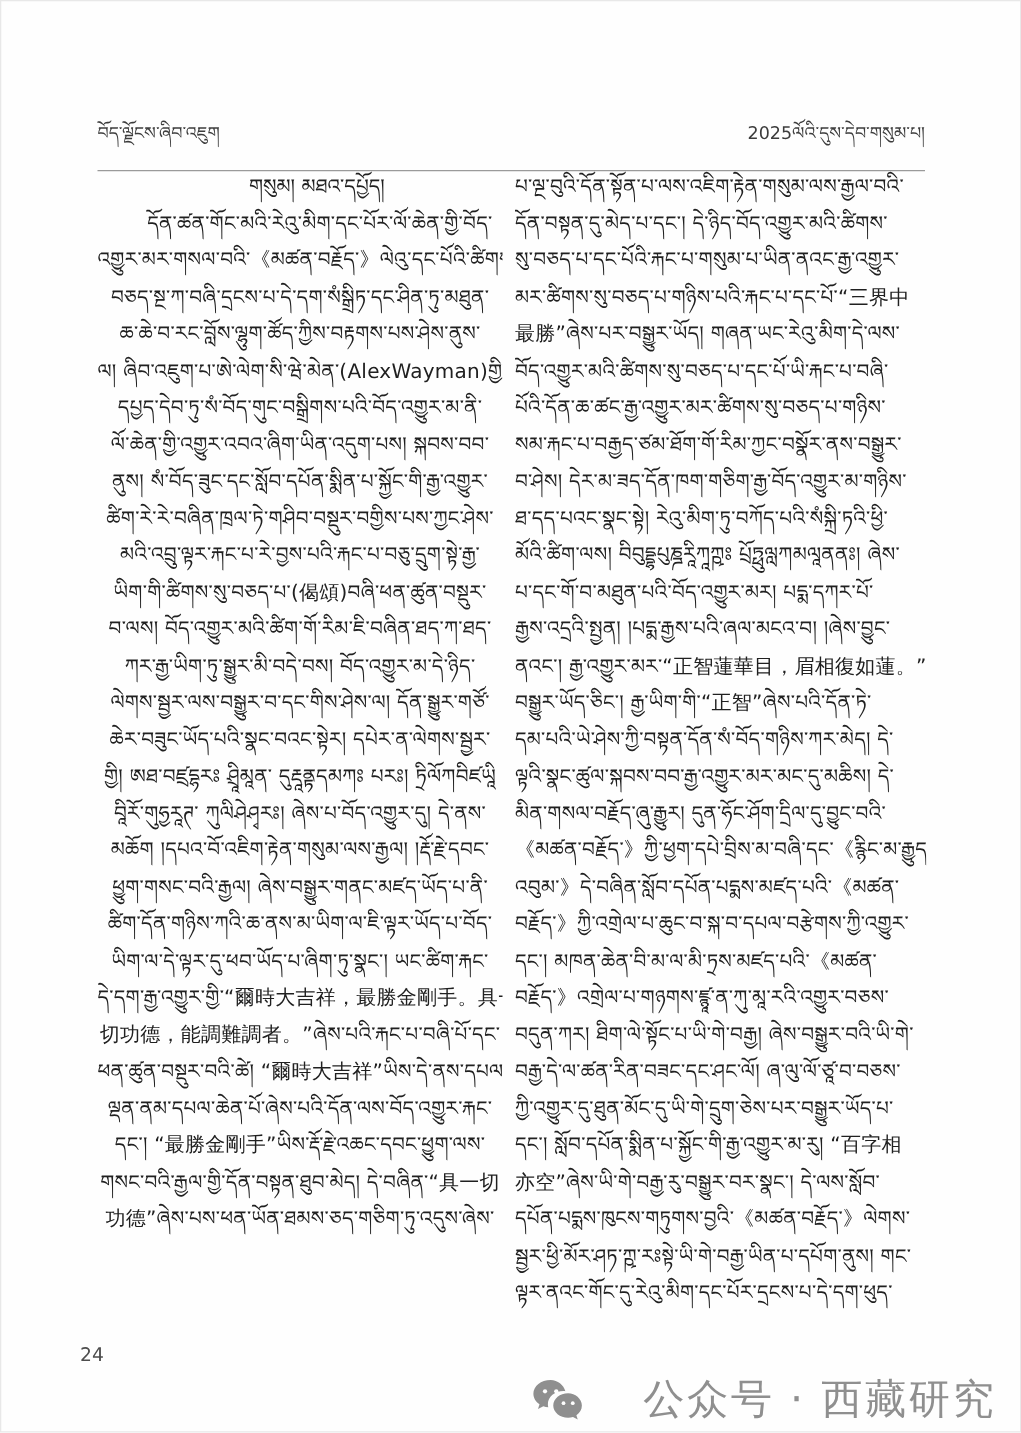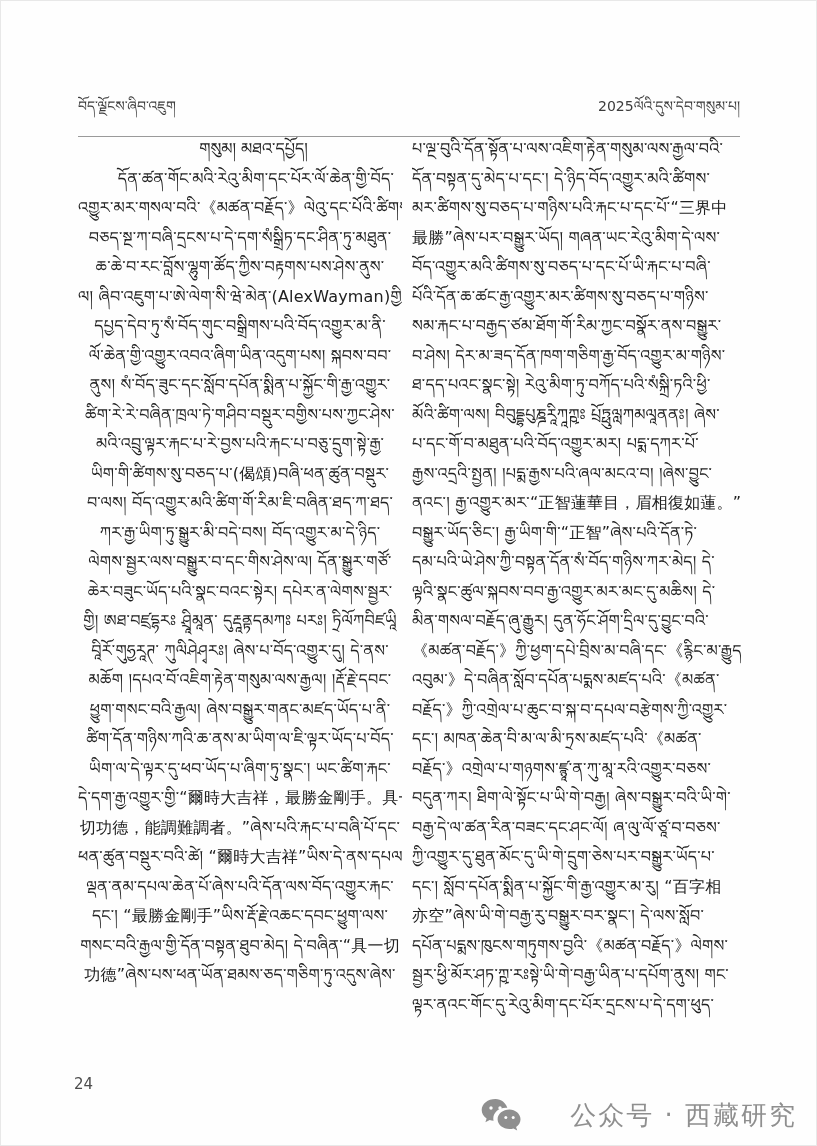--- a/index.html
+++ b/index.html
@@ -41,30 +41,30 @@
   }
   .section-heading {
     height: 29.5px;
     padding-left: 27px;
     white-space: pre;
     overflow: hidden;
   }
 
   
   .page-number {
-    position: absolute; left: 74px; top: 1075px;
+    position: absolute; left: 64px; top: 1075px;
     font-size: 15px; color: #4d4d4d;
   }
   .watermark {
     position: absolute; right: 20px; top: 1097px;
     display: flex; align-items: center; gap: 12px;
     color: #8f8f8f;
   }
   .watermark .label {
-    font-size: 26px; letter-spacing: 2px;
+    font-size: 33px; letter-spacing: 2px;
     font-family: "DejaVu Sans", sans-serif;
     margin-left: 35px;
   }
   .watermark svg { display: block; }
 </style>
 </head>
 <body>
 
 <div class="page">
 
@@ -104,20 +104,21 @@
         <div class="line">དང་། “最勝金剛手”ཡིས་རྡོ་རྗེ་འཆང་དབང་ཕྱུག་ལས་</div>
         <div class="line">གསང་བའི་རྒྱལ་གྱི་དོན་བསྟན་ཐུབ་མེད། དེ་བཞིན་“具一切</div>
         <div class="line">功德”ཞེས་པས་ཕན་ཡོན་ཐམས་ཅད་གཅིག་ཏུ་འདུས་ཞེས་</div>
       </div>
   </div>
 
   <div class="column right">
     <div>
         <div class="line">པ་ལྔ་བུའི་དོན་སྟོན་པ་ལས་འཇིག་རྟེན་གསུམ་ལས་རྒྱལ་བའི་</div>
         <div class="line">དོན་བསྟན་དུ་མེད་པ་དང་། དེ་ཉིད་བོད་འགྱུར་མའི་ཚིགས་</div>
+        <div class="line">སུ་བཅད་པ་དང་པོའི་རྐང་པ་གསུམ་པ་ཡིན་ནའང་རྒྱ་འགྱུར་</div>
         <div class="line">མར་ཚིགས་སུ་བཅད་པ་གཉིས་པའི་རྐང་པ་དང་པོ་“三界中</div>
         <div class="line">最勝”ཞེས་པར་བསྒྱུར་ཡོད། གཞན་ཡང་རེའུ་མིག་དེ་ལས་</div>
         <div class="line">བོད་འགྱུར་མའི་ཚིགས་སུ་བཅད་པ་དང་པོ་ཡི་རྐང་པ་བཞི་</div>
         <div class="line">པོའི་དོན་ཆ་ཚང་རྒྱ་འགྱུར་མར་ཚིགས་སུ་བཅད་པ་གཉིས་</div>
         <div class="line">སམ་རྐང་པ་བརྒྱད་ཙམ་ཐོག་གོ་རིམ་ཀྱང་བསྣོར་ནས་བསྒྱུར་</div>
         <div class="line">བ་ཤེས། དེར་མ་ཟད་དོན་ཁག་གཅིག་རྒྱ་བོད་འགྱུར་མ་གཉིས་</div>
         <div class="line">ཐ་དད་པའང་སྣང་སྟེ། རེའུ་མིག་ཏུ་བཀོད་པའི་སཾསྐྲི་ཏའི་ཕྱི་</div>
         <div class="line">མོའི་ཚིག་ལས། བིབུདྡྷཔུཎྜརཱིཀཱཀྵཿ པྲོཏྥུལླཀམལཱནནཿ། ཞེས་</div>
         <div class="line">པ་དང་གོ་བ་མཐུན་པའི་བོད་འགྱུར་མར། པདྨ་དཀར་པོ་</div>
         <div class="line">རྒྱས་འདྲའི་སྤྱན། །པདྨ་རྒྱས་པའི་ཞལ་མངའ་བ། །ཞེས་བྱུང་</div>

